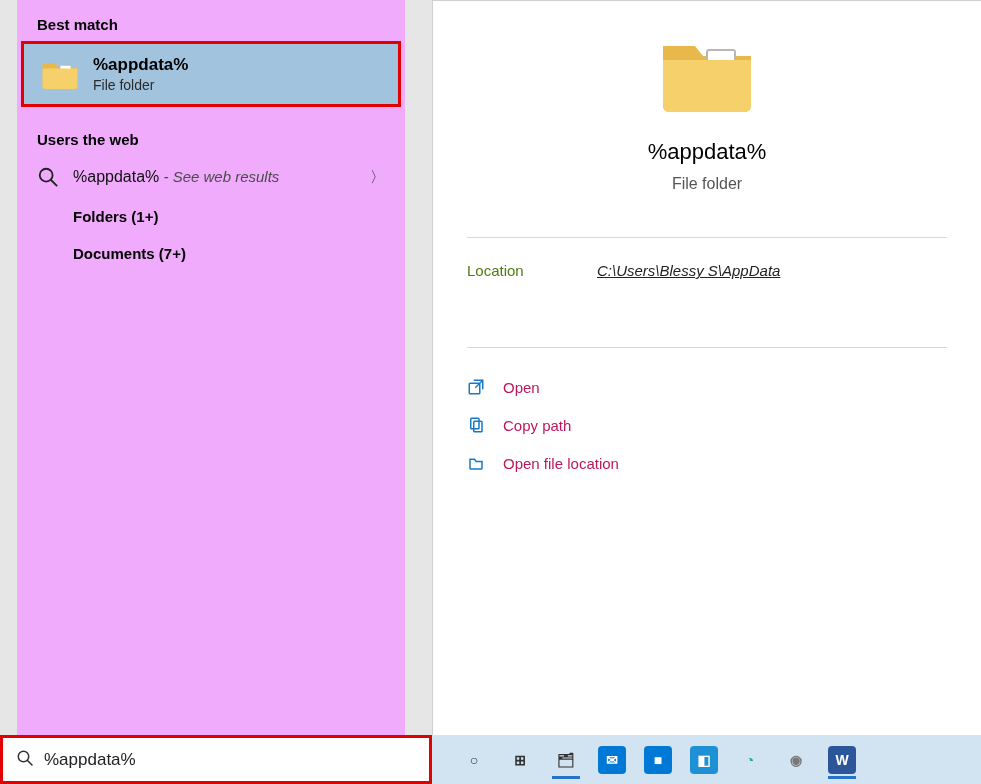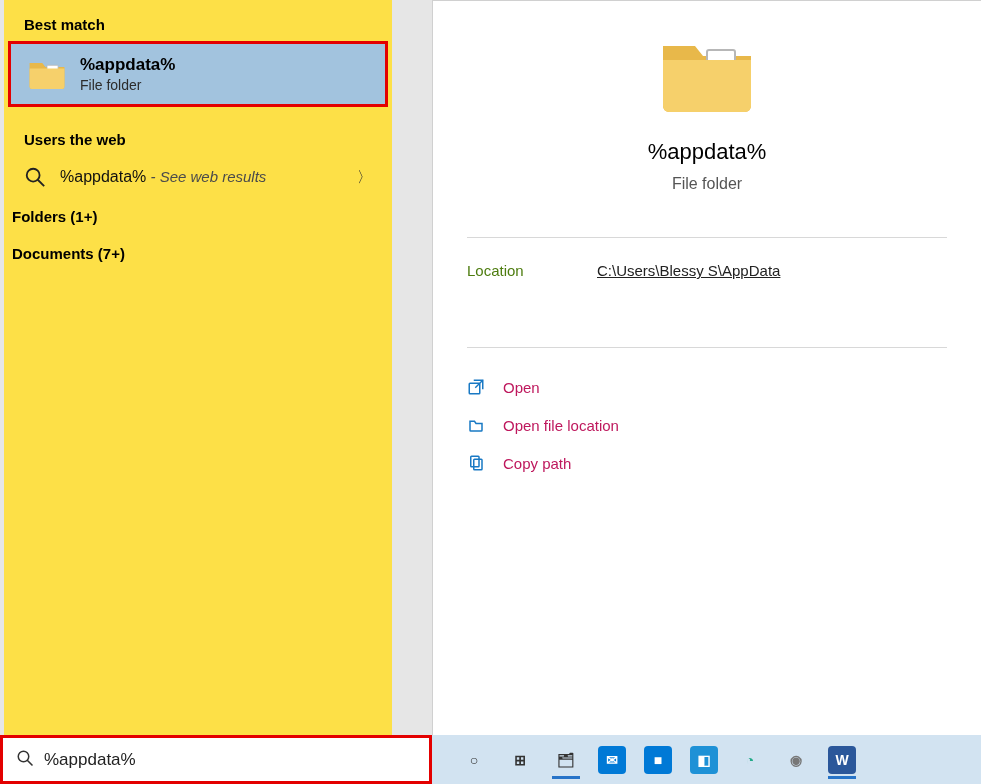--- a/index.html
+++ b/index.html
@@ -1,21 +1,21 @@
 <!DOCTYPE html>
 <html><head>
 <meta charset="utf-8">
 <style>
   * { margin: 0; padding: 0; box-sizing: border-box; font-family: "Segoe UI", Tahoma, Geneva, Verdana, sans-serif; }
   html, body { width: 981px; height: 784px; overflow: hidden; background: #E6E6E6; }
 
   .root { width: 981px; height: 784px; position: relative; background:#E6E6E6; }
 
   
-  .left-col { position: absolute; left:4px; top:0; width:388px; height:735px; background:#fde047; }
+  .left-col { position: absolute; left:17px; top:0; width:388px; height:735px; background:#f0abfc; }
   .left-inner { padding-top:10px; }
 
   .sect-header { font-size:15px; color:#000; font-weight:600; padding:6px 20px 8px 20px; }
 
   .best-match-item {
     display:flex; align-items:center; gap:14px;
     background:#A2C3DE; padding:14px 20px; cursor:pointer;
     outline: 3px solid #E30000; outline-offset:-3px;
     margin:0 4px 18px 4px;
   }
@@ -27,35 +27,35 @@
   .web-item {
     display:flex; align-items:center; padding:10px 20px; cursor:pointer;
     justify-content:space-between;
   }
   .web-item-left { display:flex; align-items:center; gap:14px; }
   .search-icon-sm { width:22px; height:22px; }
   .web-main { font-size:16px; color:#101010; }
   .web-sub  { font-size:15px; color:#4b4b4b;font-style:italic; }
   .chev { font-size:15px; color:#2c2c2c; }
 
-  .cat-link { font-size:15px; font-weight:600; color:#000; padding:10px 8px; cursor:pointer; }
+  .cat-link { font-size:15px; font-weight:600; color:#000; padding:10px 8px; cursor:pointer;margin-left:48px; }
 
   
   .right-col { position:absolute; left:432px; top:0; width:549px; height:735px; background:#fff;
                border-left:1px solid #d0d0d0; border-top:1px solid #d0d0d0; }
   .rc-inner { padding:32px 34px 0 34px; }
   .big-icon { width:96px; height:82px; margin:0 auto; display:block; }
   .big-title { text-align:center; font-size:22px; color:#000; margin-top:24px; }
   .big-sub   { text-align:center; font-size:16px; color:#555; margin-top:10px; }
 
   .sep { border-top:1px solid #D8D8D8; margin:44px 0 20px 0; }
 
   .loc-row { display:flex; padding:4px 0 24px 0; font-size:15px; }
   .loc-label { width:130px; color:#4d7c0f; }
-  .loc-value { color:#222; text-decoration:underline; cursor:pointer; }
+  .loc-value { color:#222; text-decoration:underline; cursor:pointer;font-style:italic; }
 
   .action-item { display:flex; align-items:center; gap:18px; padding:10px 0; cursor:pointer; }
   .action-item .ico { width:18px; height:18px; color:#1979C4; display:flex; align-items:center; justify-content:center; }
   .action-item .lbl { font-size:15px; color:#be185d; }
 
   
   .taskbar { position:absolute; left:0; bottom:0; width:981px; height:49px; background:#D2E3F1; display:flex; align-items:center; }
   .searchbox {
     width:432px; height:49px; background:#fff; display:flex; align-items:center;
     gap:10px; padding:0 16px; outline:3px solid #E30000; outline-offset:-3px;
@@ -149,34 +149,34 @@
               <path d="M9 3h12v12"></path>
               <path d="M21 3 L11 13"></path>
         </svg>
       </span>
       <span class="lbl">Open</span>
     </div>
 
     <div class="action-item">
       <span class="ico">
         <svg viewBox="0 0 24 24" width="18" height="18" fill="none" stroke="#1979C4" stroke-width="2">
-          <path d="M4 7h6l2 3h8v9a1 1 0 0 1-1 1H5a1 1 0 0 1-1-1Z"></path>
-        </svg>
-      </span>
-      <span class="lbl">Open file location</span>
+          <rect x="5" y="3" width="11" height="14" rx="1"></rect>
+              <rect x="9" y="7" width="11" height="14" rx="1"></rect>
+        </svg>
+      </span>
+      <span class="lbl">Copy path</span>
     </div>
 
     <div class="action-item">
       <span class="ico">
         <svg viewBox="0 0 24 24" width="18" height="18" fill="none" stroke="#1979C4" stroke-width="2">
-          <rect x="5" y="3" width="11" height="14" rx="1"></rect>
-              <rect x="9" y="7" width="11" height="14" rx="1"></rect>
-        </svg>
-      </span>
-      <span class="lbl">Copy path</span>
+          <path d="M4 7h6l2 3h8v9a1 1 0 0 1-1 1H5a1 1 0 0 1-1-1Z"></path>
+        </svg>
+      </span>
+      <span class="lbl">Open file location</span>
     </div>
 
   </div>
 </div>
 
 <div class="taskbar">
   <div class="searchbox">
     <span>
       <svg viewBox="0 0 24 24" width="18" height="18" fill="none" stroke="#333" stroke-width="2">
         <circle cx="10" cy="10" r="7"></circle>

